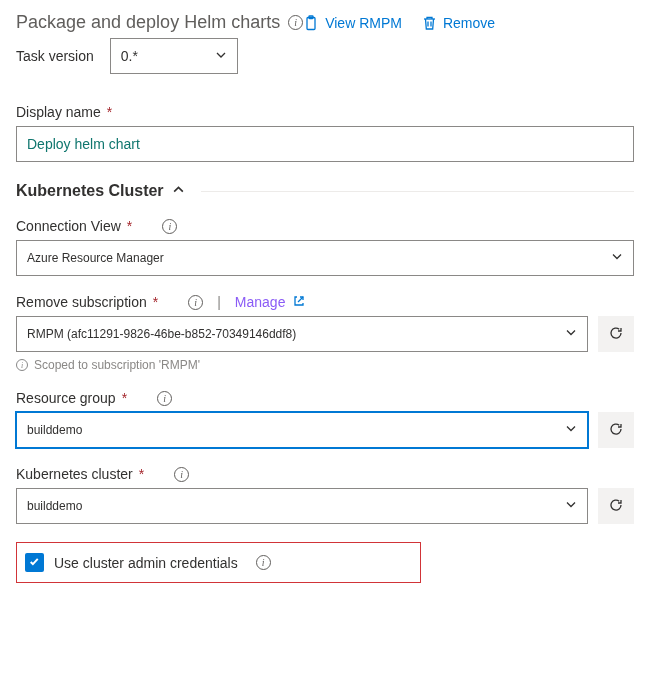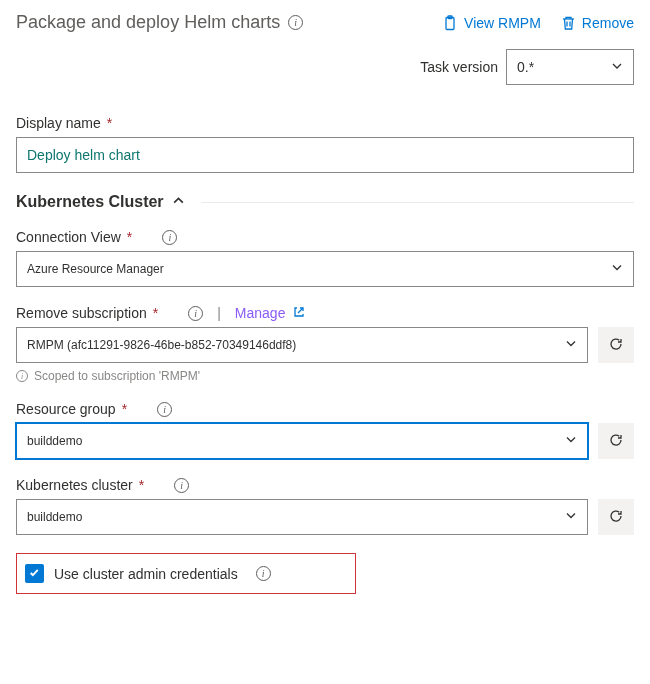--- a/index.html
+++ b/index.html
@@ -8,22 +8,21 @@
     padding: 12px 16px;
     font-family: "Segoe UI", -apple-system, sans-serif;
     font-size: 14px;
     color: #323130;
     background: #ffffff;
     width: 650px;
   }
   .header-row {
     display: flex;
     align-items: center;
-    justify-content: space-between;
-    margin-bottom: 16px;
+    margin-bottom: 5px;
   }
   .header-title {
     display: flex;
     align-items: center;
     font-size: 18px;
     color: #605e5c;
     font-weight: 400;
   }
   .header-actions {
     display: flex;
@@ -108,21 +107,21 @@
     height: 36px;
     border: 1px solid #8a8886;
     background: #fff;
     display: flex;
     align-items: center;
     padding: 0 36px 0 10px;
     font-size: 14px;
     position: relative;
     cursor: pointer;
   }
-  .task-version-row { display: flex; align-items: center; gap: 8px; margin-bottom: 30px; justify-content: flex-end; }
+  .task-version-row { display: flex; align-items: center; gap: 16px; margin-bottom: 30px; }
   .section-header {
     display: flex;
     align-items: center;
     gap: 8px;
     font-size: 16px;
     font-weight: 600;
     color: #323130;
     margin: 20px 0 18px 0;
   }
   .section-line {
@@ -151,21 +150,21 @@
     justify-content: center;
     cursor: pointer;
   }
   .checkbox-row {
     display: flex;
     align-items: center;
     gap: 10px;
     padding: 10px 8px;
     border: 1.5px solid #d13438;
     margin-top: 6px;
-    width: 340px;
+    width: 405px;
   }
   .checkbox {
     width: 19px; height: 19px;
     background: #0078d4;
     border-radius: 2px;
     display: flex;
     align-items: center;
     justify-content: center;
     cursor: pointer;
   }

